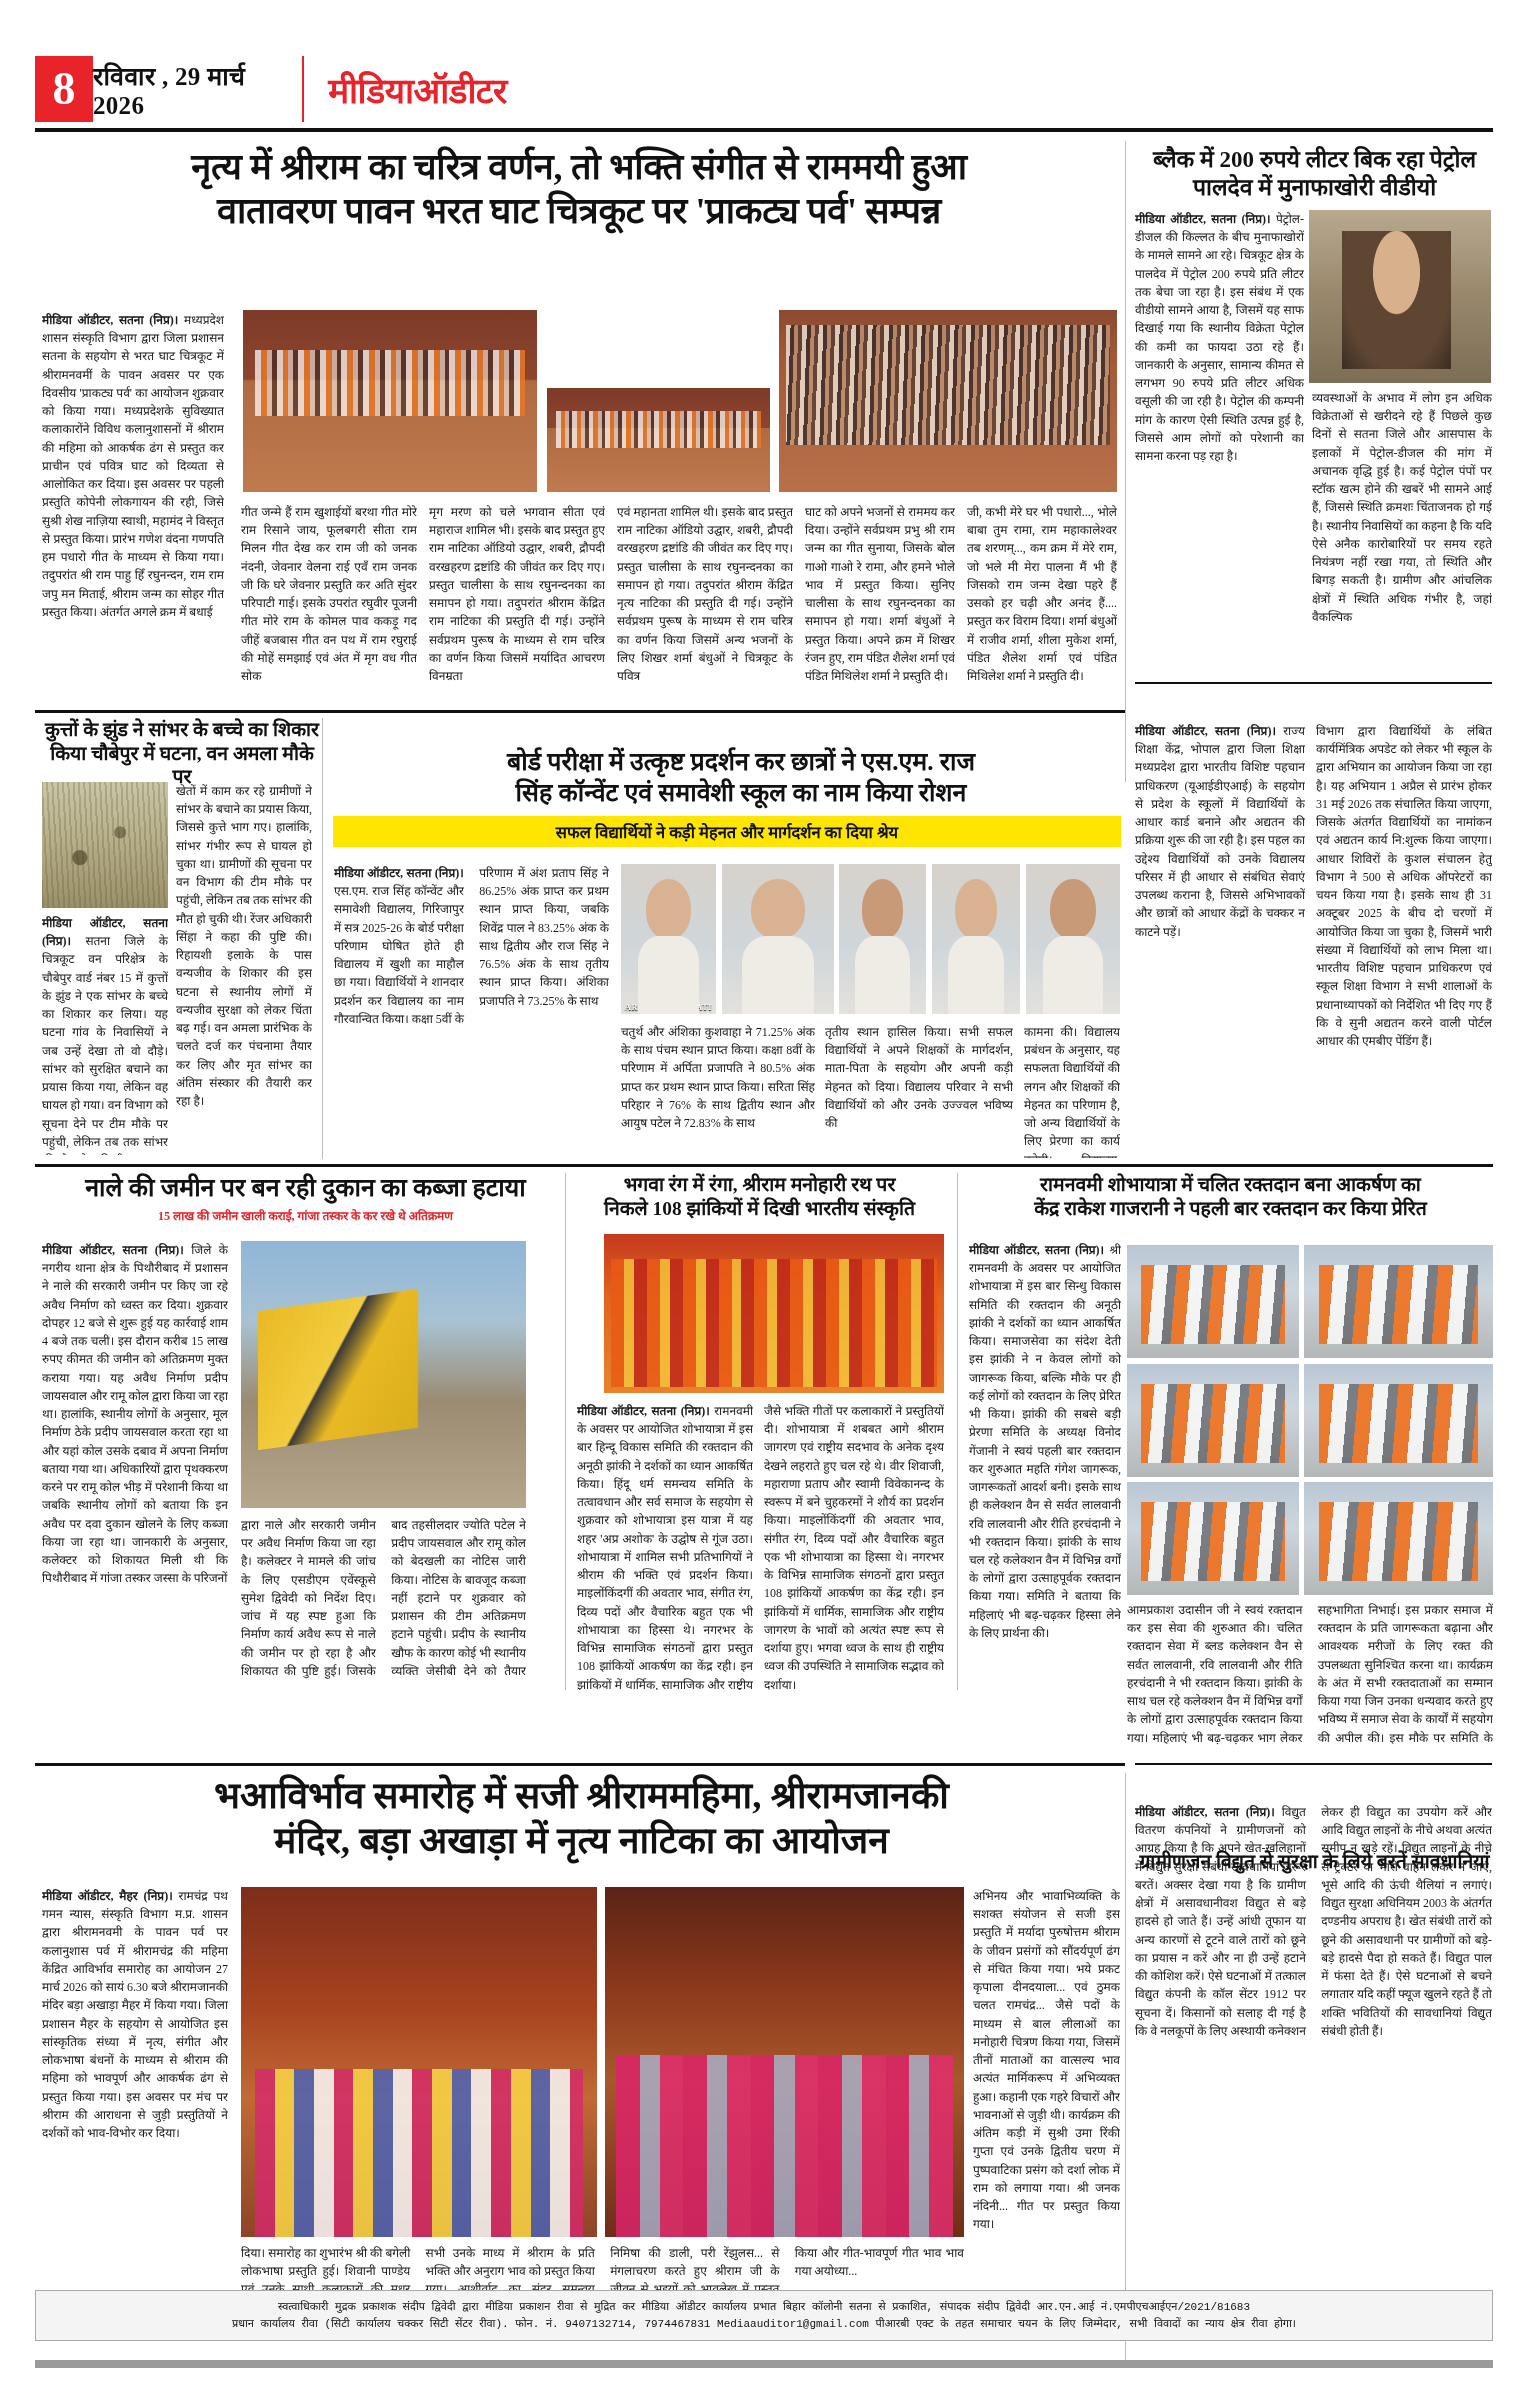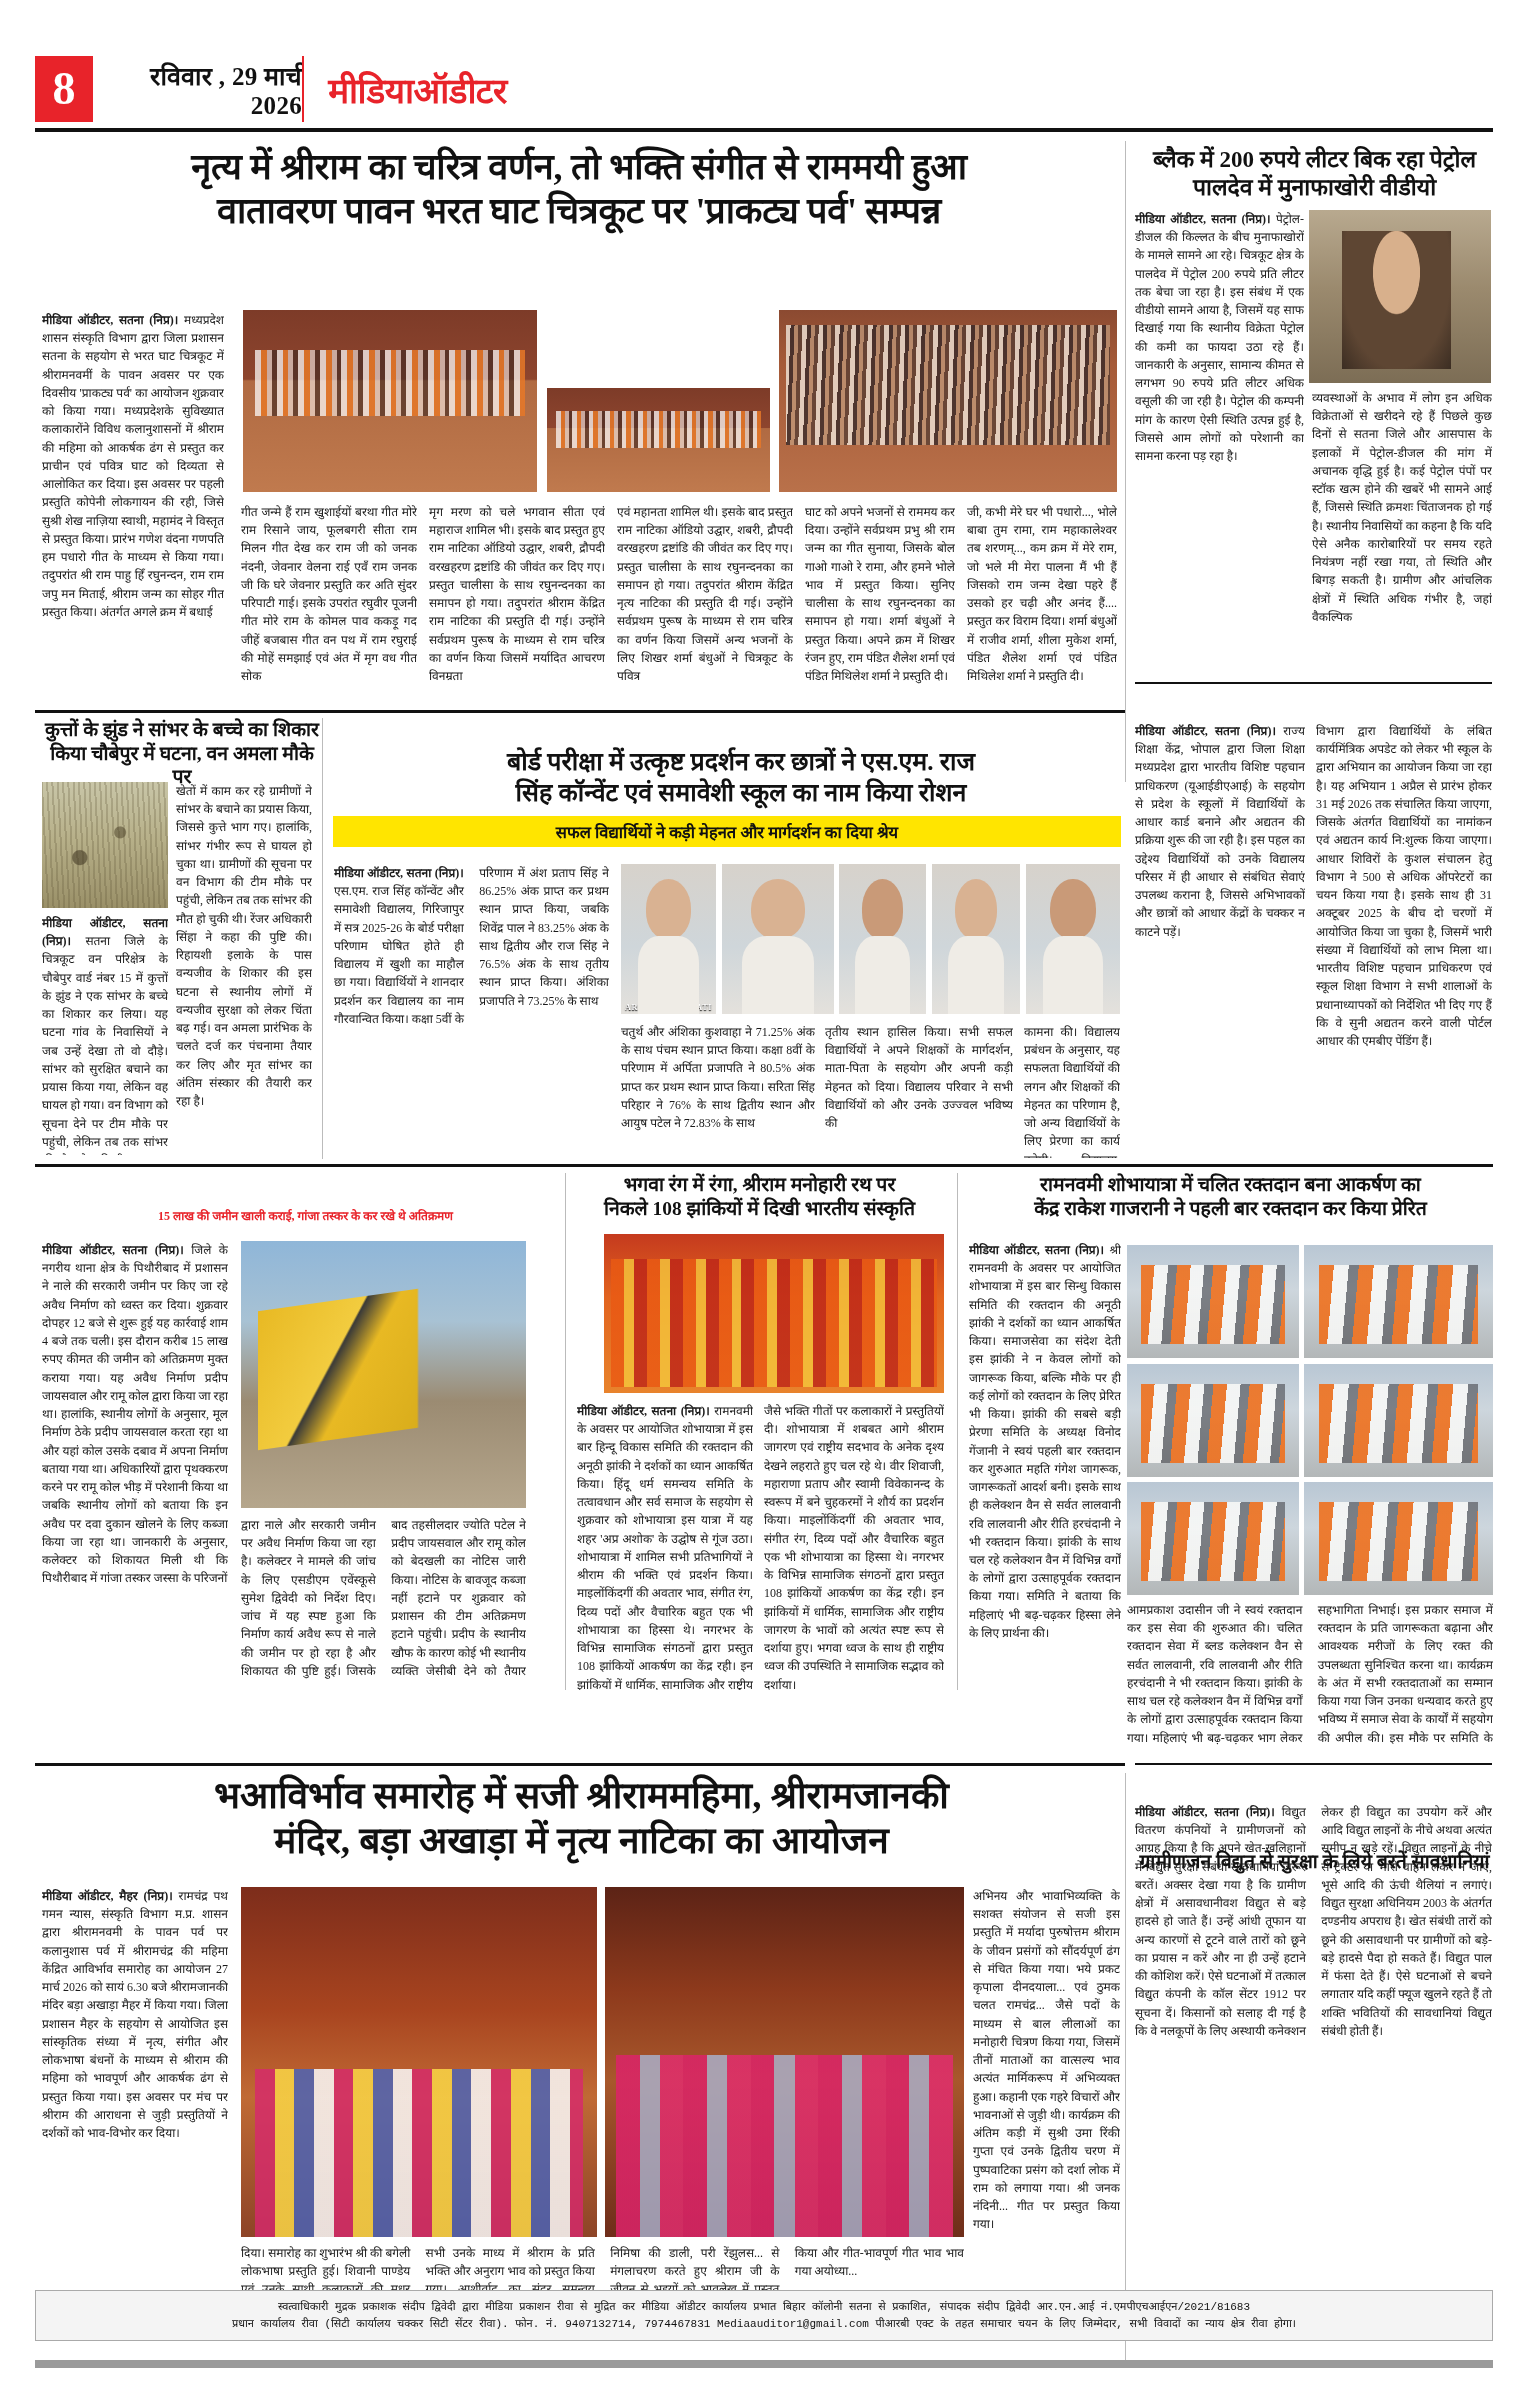--- a/index.html
+++ b/index.html
@@ -34,21 +34,20 @@
     font-weight: 700;
     display: flex; align-items: center; justify-content: center;
     line-height: 1;
   }
   .mast-date {
     width: 209px;
     display: flex; align-items: center; justify-content: center;
     font-size: 25px; font-weight: 700;
     color: #111;
     letter-spacing: 0.3px;
-    text-align: right;
   }
   .mast-sep { width: 2.4px; background: #e8232a; }
   .mast-logo {
     width: 226px;
     display: flex; align-items: center; justify-content: center;
     color: #e8232a;
     font-size: 35px; font-weight: 700;
     letter-spacing: -0.6px;
   }
   .mast-red {
@@ -347,20 +346,23 @@
   <div class="body-col" style="position:absolute;left:334px;top:864px;width:275px;height:294px;column-count:2;column-gap:15.3px;"><b>मीडिया ऑडीटर, सतना (निप्र)।</b> एस.एम. राज सिंह कॉन्वेंट और समावेशी विद्यालय, गिरिजापुर में सत्र 2025-26 के बोर्ड परीक्षा परिणाम घोषित होते ही विद्यालय में खुशी का माहौल छा गया। विद्यार्थियों ने शानदार प्रदर्शन कर विद्यालय का नाम गौरवान्वित किया। कक्षा 5वीं के परिणाम में अंश प्रताप सिंह ने 86.25% अंक प्राप्त कर प्रथम स्थान प्राप्त किया, जबकि शिवेंद्र पाल ने 83.25% अंक के साथ द्वितीय और राज सिंह ने 76.5% अंक के साथ तृतीय स्थान प्राप्त किया। अंशिका प्रजापति ने 73.25% के साथ</div>
   <div class="body-col" style="position:absolute;left:621px;top:1023px;width:194px;height:135px;">चतुर्थ और अंशिका कुशवाहा ने 71.25% अंक के साथ पंचम स्थान प्राप्त किया। कक्षा 8वीं के परिणाम में अर्पिता प्रजापति ने 80.5% अंक प्राप्त कर प्रथम स्थान प्राप्त किया। सरिता सिंह परिहार ने 76% के साथ द्वितीय स्थान और आयुष पटेल ने 72.83% के साथ</div>
   <div class="body-col" style="position:absolute;left:825px;top:1023px;width:188px;height:135px;">तृतीय स्थान हासिल किया। सभी सफल विद्यार्थियों ने अपने शिक्षकों के मार्गदर्शन, माता-पिता के सहयोग और अपनी कड़ी मेहनत को दिया। विद्यालय परिवार ने सभी विद्यार्थियों को और उनके उज्ज्वल भविष्य की</div>
   <div class="body-col" style="position:absolute;left:1024px;top:1023px;width:96px;height:135px;">कामना की। विद्यालय प्रबंधन के अनुसार, यह सफलता विद्यार्थियों की लगन और शिक्षकों की मेहनत का परिणाम है, जो अन्य विद्यार्थियों के लिए प्रेरणा का कार्य करेगी। विद्यालय, प्रबंधन और शिक्षकों ने सभी को शुभकामनाएं दीं।</div>
 
   <div class="body-col" style="position:absolute;left:1135px;top:722px;width:170px;height:435px;"><b>मीडिया ऑडीटर, सतना (निप्र)।</b> राज्य शिक्षा केंद्र, भोपाल द्वारा जिला शिक्षा मध्यप्रदेश द्वारा भारतीय विशिष्ट पहचान प्राधिकरण (यूआईडीएआई) के सहयोग से प्रदेश के स्कूलों में विद्यार्थियों के आधार कार्ड बनाने और अद्यतन की प्रक्रिया शुरू की जा रही है। इस पहल का उद्देश्य विद्यार्थियों को उनके विद्यालय परिसर में ही आधार से संबंधित सेवाएं उपलब्ध कराना है, जिससे अभिभावकों और छात्रों को आधार केंद्रों के चक्कर न काटने पड़ें।</div>
   <div class="body-col" style="position:absolute;left:1316px;top:722px;width:176px;height:435px;">विभाग द्वारा विद्यार्थियों के लंबित कार्यमिंत्रिक अपडेट को लेकर भी स्कूल के द्वारा अभियान का आयोजन किया जा रहा है। यह अभियान 1 अप्रैल से प्रारंभ होकर 31 मई 2026 तक संचालित किया जाएगा, जिसके अंतर्गत विद्यार्थियों का नामांकन एवं अद्यतन कार्य नि:शुल्क किया जाएगा। आधार शिविरों के कुशल संचालन हेतु विभाग ने 500 से अधिक ऑपरेटरों का चयन किया गया है। इसके साथ ही 31 अक्टूबर 2025 के बीच दो चरणों में आयोजित किया जा चुका है, जिसमें भारी संख्या में विद्यार्थियों को लाभ मिला था। भारतीय विशिष्ट पहचान प्राधिकरण एवं स्कूल शिक्षा विभाग ने सभी शालाओं के प्रधानाध्यापकों को निर्देशित भी दिए गए हैं कि वे सुनी अद्यतन करने वाली पोर्टल आधार की एमबीए पेंडिंग हैं।</div>
 
   <div class="hr-line" style="left:35px;top:1164px;width:1458px;height:2.9px;"></div>
 
+  <div style="position:absolute;left:41px;top:1173px;width:529px;">
+    <div class="hl hl-mid">नाले की जमीन पर बन रही दुकान का कब्जा हटाया</div>
+  </div>
   <div class="sub-red" style="position:absolute;left:41px;top:1207px;width:529px;">15 लाख की जमीन खाली कराई, गांजा तस्कर के कर रखे थे अतिक्रमण</div>
   <div class="photo ph-jcb" style="left:241px;top:1241px;width:285px;height:267px;">
       <div class="ph-inner"></div>
     </div>
   <div class="body-col" style="position:absolute;left:42px;top:1241px;width:186px;height:447px;"><b>मीडिया ऑडीटर, सतना (निप्र)।</b> जिले के नगरीय थाना क्षेत्र के पिथौरीबाद में प्रशासन ने नाले की सरकारी जमीन पर किए जा रहे अवैध निर्माण को ध्वस्त कर दिया। शुक्रवार दोपहर 12 बजे से शुरू हुई यह कार्रवाई शाम 4 बजे तक चली। इस दौरान करीब 15 लाख रुपए कीमत की जमीन को अतिक्रमण मुक्त कराया गया। यह अवैध निर्माण प्रदीप जायसवाल और रामू कोल द्वारा किया जा रहा था। हालांकि, स्थानीय लोगों के अनुसार, मूल निर्माण ठेके प्रदीप जायसवाल करता रहा था और यहां कोल उसके दबाव में अपना निर्माण बताया गया था। अधिकारियों द्वारा पृथक्करण करने पर रामू कोल भीड़ में परेशानी किया था जबकि स्थानीय लोगों को बताया कि इन अवैध पर दवा दुकान खोलने के लिए कब्जा किया जा रहा था। जानकारी के अनुसार, कलेक्टर को शिकायत मिली थी कि पिथौरीबाद में गांजा तस्कर जस्सा के परिजनों</div>
   <div class="body-col" style="position:absolute;left:241px;top:1516px;width:285px;height:172px;column-count:2;column-gap:15.3px;">द्वारा नाले और सरकारी जमीन पर अवैध निर्माण किया जा रहा है। कलेक्टर ने मामले की जांच के लिए एसडीएम एवेंस्कूसे सुमेश द्विवेदी को निर्देश दिए। जांच में यह स्पष्ट हुआ कि निर्माण कार्य अवैध रूप से नाले की जमीन पर हो रहा है और शिकायत की पुष्टि हुई। जिसके बाद तहसीलदार ज्योति पटेल ने प्रदीप जायसवाल और रामू कोल को बेदखली का नोटिस जारी किया। नोटिस के बावजूद कब्जा नहीं हटाने पर शुक्रवार को प्रशासन की टीम अतिक्रमण हटाने पहुंची। प्रदीप के स्थानीय खौफ के कारण कोई भी स्थानीय व्यक्ति जेसीबी देने को तैयार नहीं था, जिसके बाद प्रशासन ने नागौद से जेसीबी मंगवाई। एसडीएम सुमेश द्विवेदी ने बताया कि अतिक्रमणों में नाले की जमीन के साथ ही 60 गुणा 70 वर्ग फीट सरकारी जमीन पर अवैध निर्माण की जा रहा था, उसकी रूप को उन्होंने यहां दीवार खड़ी करके की पैमाने पर मिट्टी भी भरवाई दी इसके ऊपर का निर्माण किया जाता था। दीवार निर्माण दो गई। रामू कोल के द्वारा कब्जा नहीं हटाया गया जा रहा था। अलावा एक घर के पीछे किए जा रहे अवैध निर्माण को भी ढहा दिया गया है।</div>
 
   <div class="col-rule" style="left:565px;top:1173px;height:517px;"></div>
 
   <div style="position:absolute;left:576px;top:1173px;width:367px;">

